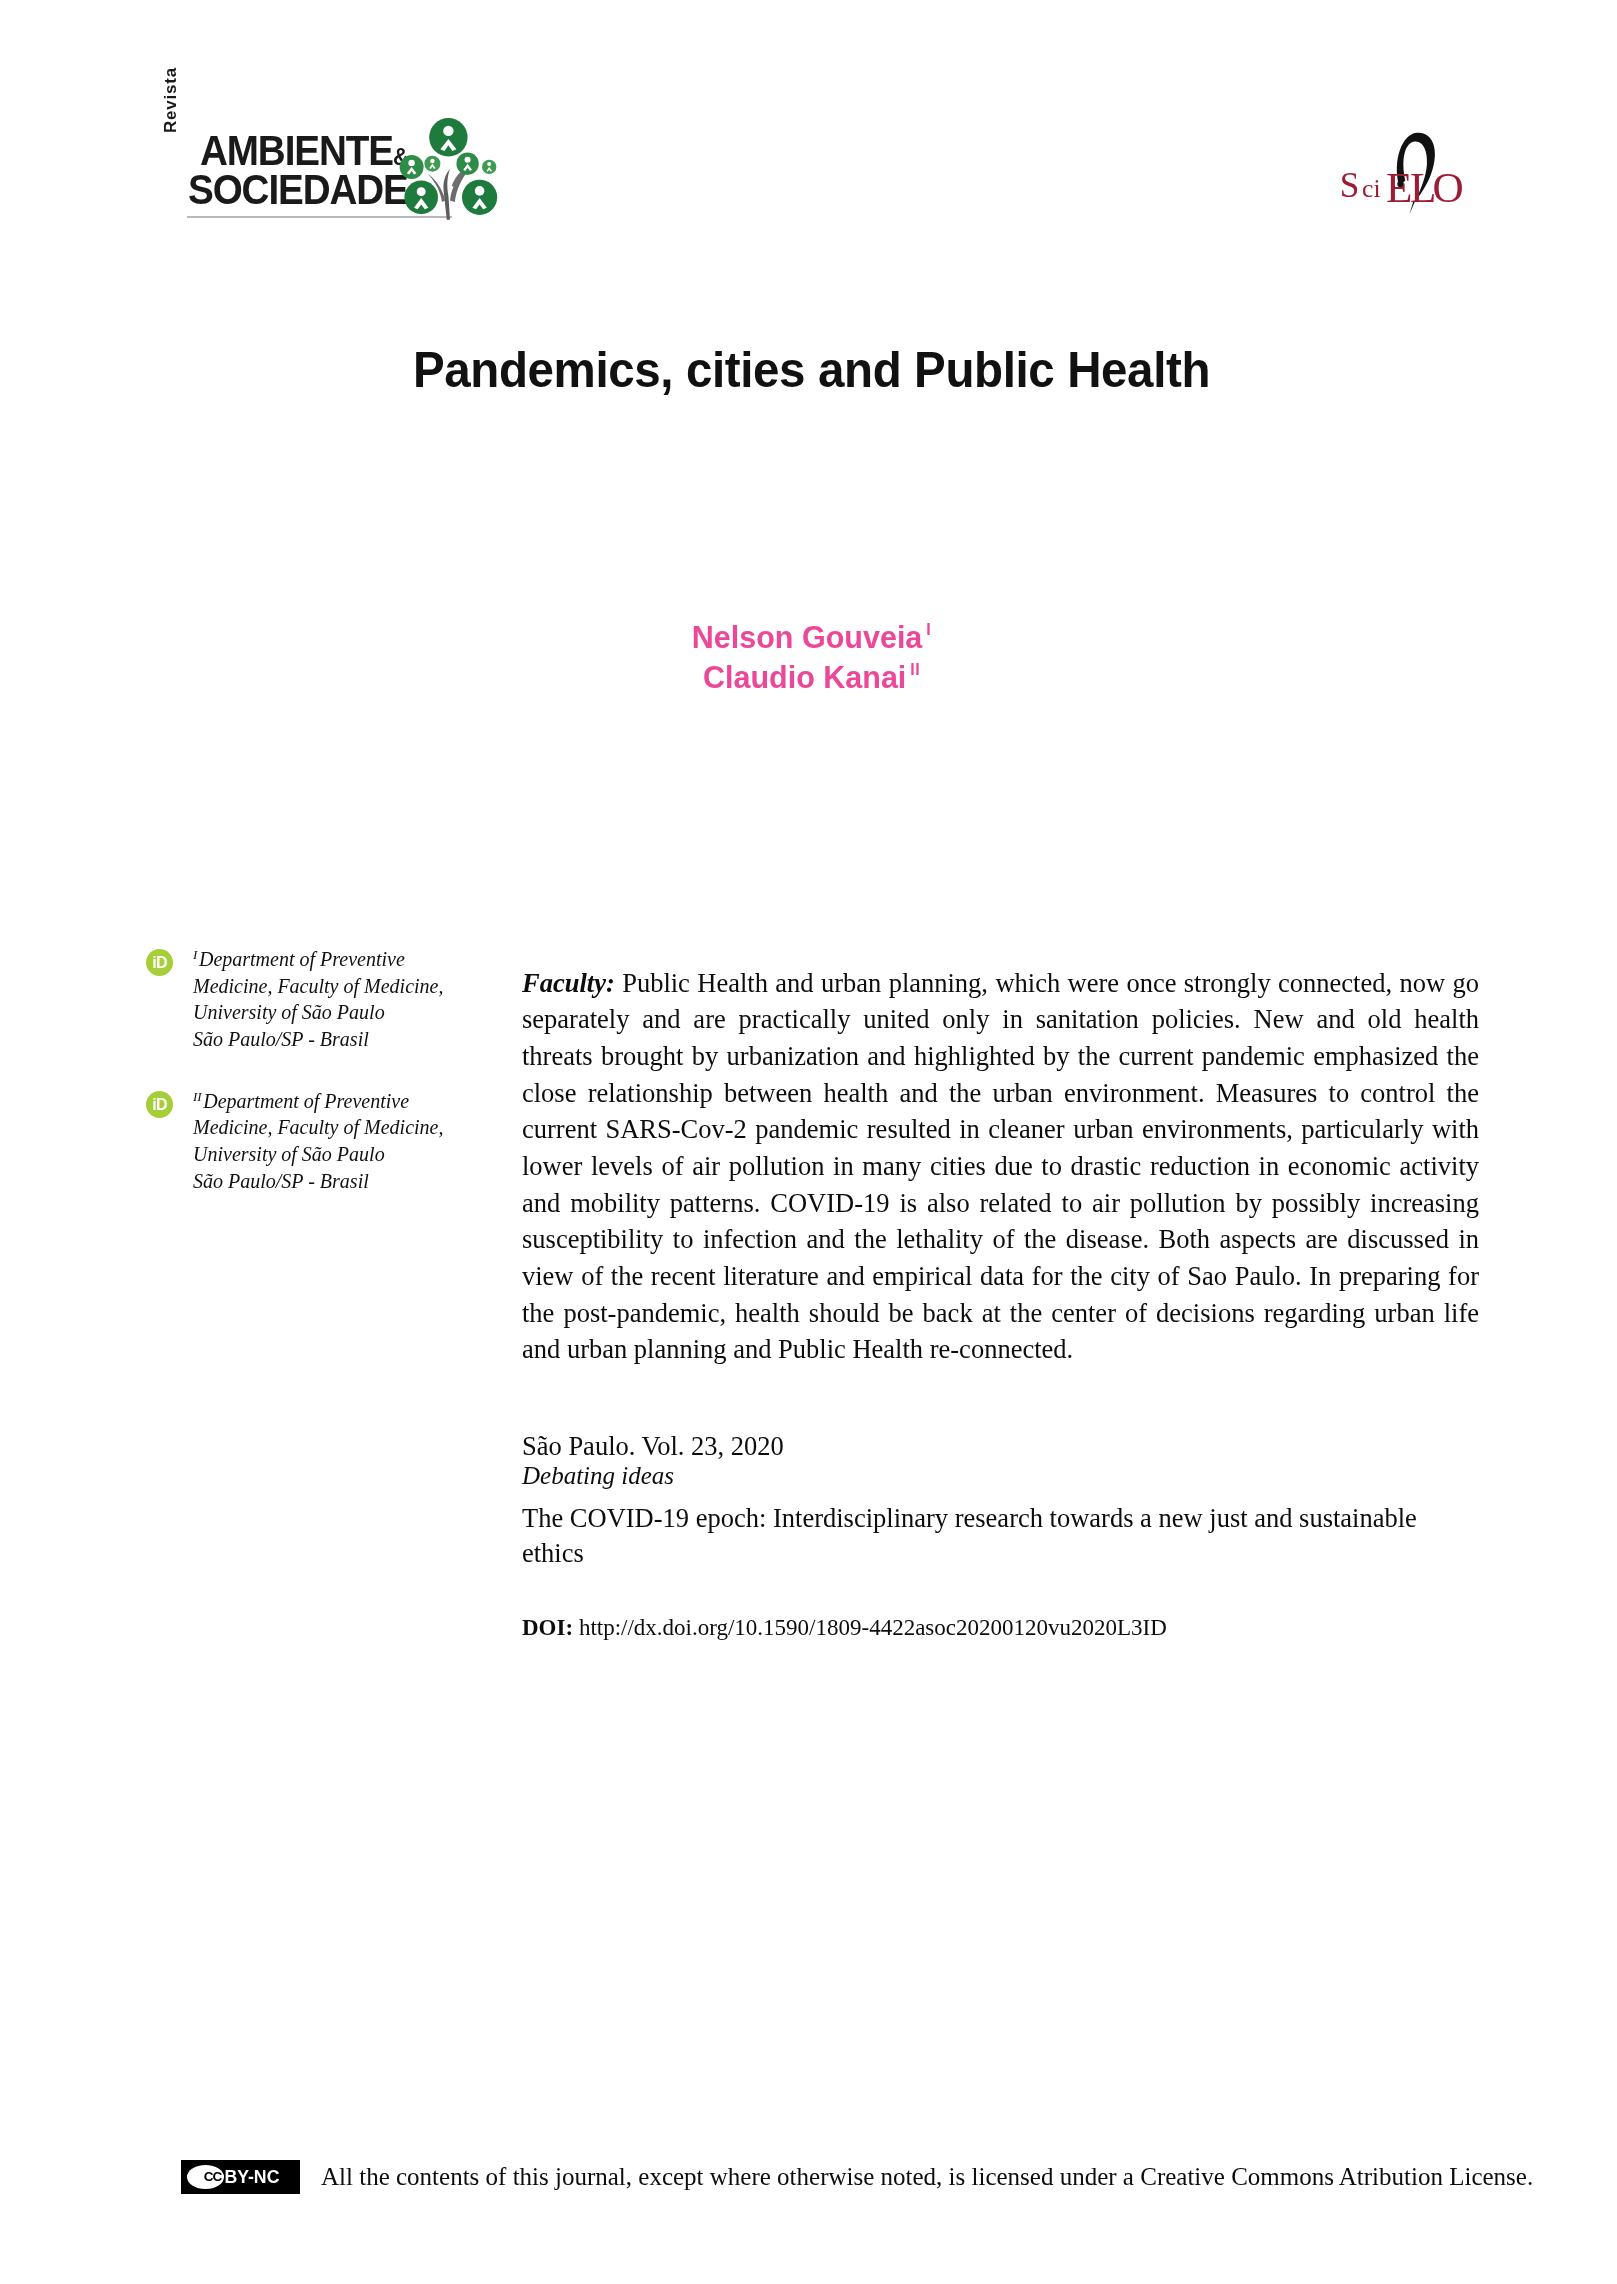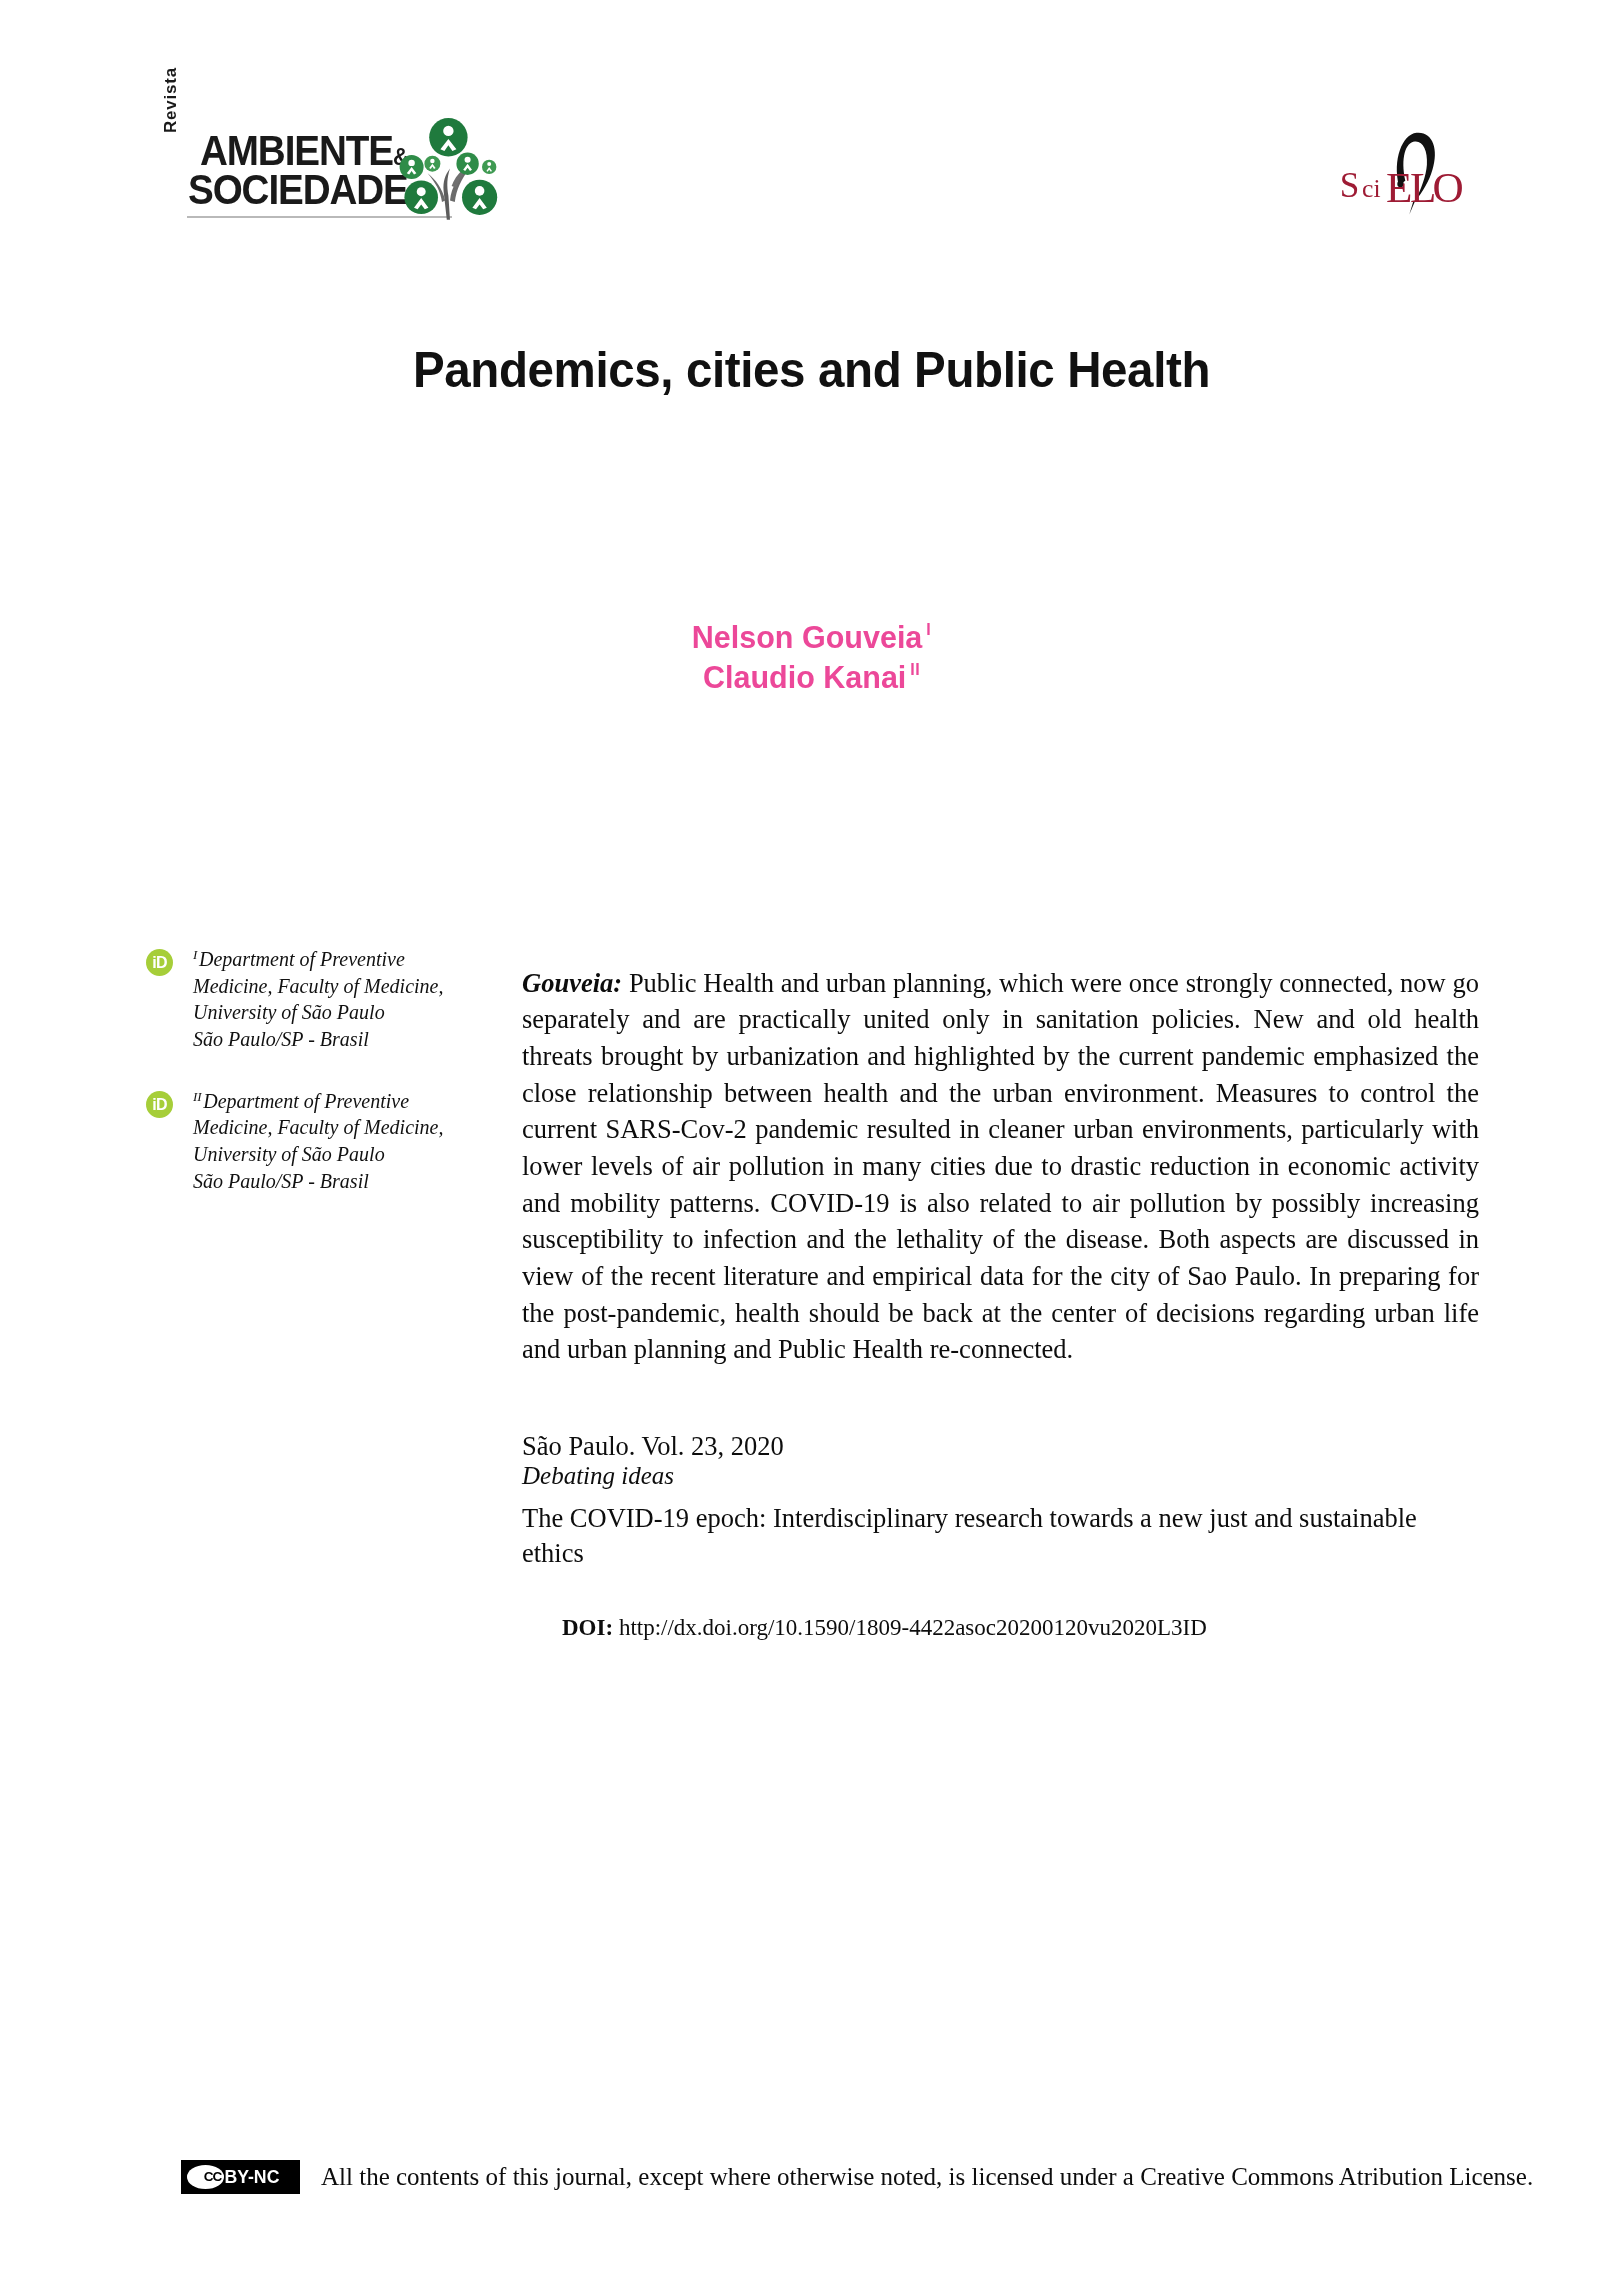--- a/index.html
+++ b/index.html
@@ -218,21 +218,20 @@
     margin-top: 11.2px;
     font-size: 26.5px;
     line-height: 1.33;
     color: #0d0d0d;
     max-width: 907px;
   }
   .cite-doi {
     margin-top: 43px;
     font-size: 23px;
     color: #0d0d0d;
-    margin-left: 40px;
   }
   .doi-label { font-weight: 700; }
 
   
   .footer {
     position: absolute;
     left: 181px;
     top: 2160px;
     width: 1301px;
     display: flex;
@@ -381,21 +380,21 @@
       <sup class="aff-num">II</sup><span>Department of Preventive Medicine, Faculty of Medicine, University of São Paulo</span><br>
       <span>São Paulo/SP - Brasil</span>
     </div>
   </div>
 
 </div>
 
 <div class="main-col">
 
   <p class="abstract">
-    <span class="abstract-label">Gouveia:</span>
+    <span class="abstract-label">Faculty:</span>
     <span>Public Health and urban planning, which were once strongly connected, now go separately and are practically united only in sanitation policies. New and old health threats brought by urbanization and highlighted by the current pandemic emphasized the close relationship between health and the urban environment. Measures to control the current SARS-Cov-2 pandemic resulted in cleaner urban environments, particularly with lower levels of air pollution in many cities due to drastic reduction in economic activity and mobility patterns. COVID-19 is also related to air pollution by possibly increasing susceptibility to infection and the lethality of the disease. Both aspects are discussed in view of the recent literature and empirical data for the city of Sao Paulo. In preparing for the post-pandemic, health should be back at the center of decisions regarding urban life and urban planning and Public Health re-connected.</span>
   </p>
 
 
   <div class="citation">
     <div class="cite-issue">São Paulo. Vol. 23, 2020</div>
     <div class="cite-section">Debating ideas</div>
     <div class="cite-dossier">The COVID-19 epoch: Interdisciplinary research towards a new just and sustainable ethics</div>
     <div class="cite-doi">
       <span class="doi-label">DOI:</span>

